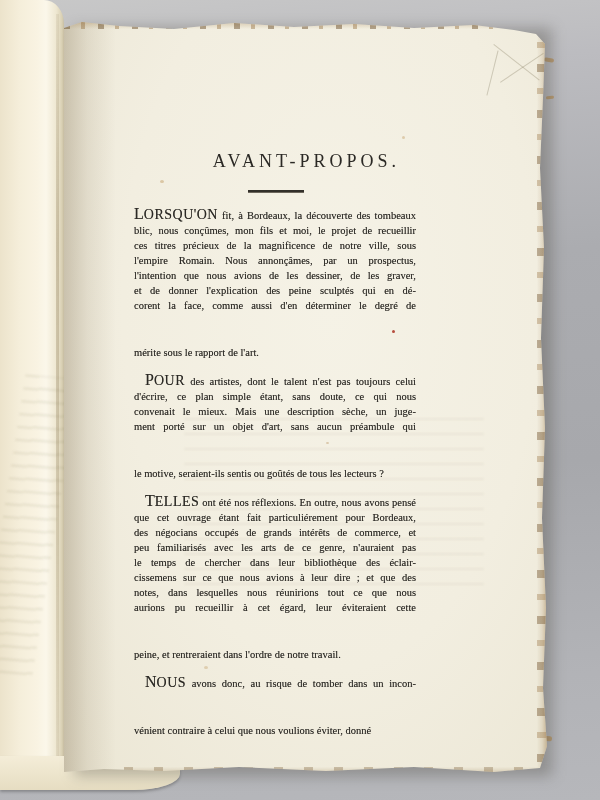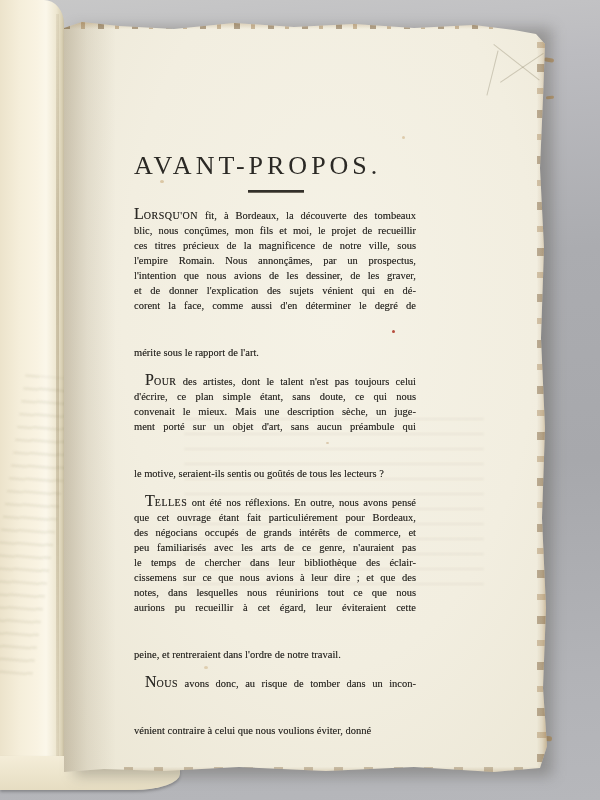--- a/index.html
+++ b/index.html
@@ -128,23 +128,23 @@
   .fox { position:absolute; border-radius:50%; filter:blur(0.7px); }
   .fox-1 { left:96px;  top:162px; width:4px; height:3px; background:rgba(190,150,90,0.45); }
   .fox-2 { left:338px; top:118px; width:3px; height:3px; background:rgba(190,150,90,0.40); }
   .fox-3 { left:262px; top:424px; width:3px; height:2px; background:rgba(180,140,85,0.40); }
   .fox-4 { left:140px; top:648px; width:4px; height:3px; background:rgba(190,150,90,0.35); }
   .red-dot { position:absolute; left:328px; top:312px; width:3px; height:3px;
     border-radius:50%; background:rgba(170,48,32,0.85); }
 
   
   .page-title {
-    position:absolute; left:70px; top:134px; width:282px;
-    text-align:left;
-    font-size:26px; line-height:1.1;
+    position:absolute; left:54px; top:134px; width:282px;
+    text-align:right;
+    font-size:18px; line-height:1.1;
     letter-spacing:4px;
     color: var(--ink, #2b2925);
     white-space:nowrap;
   }
   .title-rule {
     position:absolute; left:184px; top:172px;
     width:56px; height:3px;
     background: linear-gradient(180deg, #33302a 0 60%, #6d675c 60% 100%);
   }
   .body-text {
@@ -152,21 +152,21 @@
     font-size:10.5px; line-height:15px;
     color: var(--ink, #2b2925);
     text-shadow: 0 0 0.4px rgba(43,41,37,0.55);
   }
   .para { margin:0 0 0 0; }
   .para + .para { margin-top:12px; }
   .line { text-align:justify; text-align-last:justify; }
   .line.last { text-align-last:left;margin-top:32px; }
   .para:not(:first-child) .line.first { text-indent:11px; }
   .lead-initial { font-size:16px; line-height:1; }
-  .lead-caps { font-size:10px; letter-spacing:0.5px; text-transform:uppercase; }
+  .lead-caps { font-size:14px; letter-spacing:0.5px; text-transform:uppercase; }
 </style>
 </head>
 <body>
 
 <div class="scene">
 
   <div class="left-page">
     <div class="ghost-left"></div>
     <div class="left-crease"></div>
   </div>
@@ -198,21 +198,21 @@
 
     <div class="page-title">AVANT-PROPOS.</div>
     <div class="title-rule"></div>
     <div class="body-text">
         <div class="para">
           <div class="line first"><span class="lead-initial">L</span><span class="lead-caps">orsqu'on</span> fit, à Bordeaux, la découverte des tombeaux</div>
           <div class="line">blic, nous conçûmes, mon fils et moi, le projet de recueillir</div>
           <div class="line">ces titres précieux de la magnificence de notre ville, sous</div>
           <div class="line">l'empire Romain. Nous annonçâmes, par un prospectus,</div>
           <div class="line">l'intention que nous avions de les dessiner, de les graver,</div>
-          <div class="line">et de donner l'explication des sujets vénient qui en dé-</div>
+          <div class="line">et de donner l'explication des peine sculptés qui en dé-</div>
           <div class="line">corent la face, comme aussi d'en déterminer le degré de</div>
           <div class="line last">mérite sous le rapport de l'art.</div>
         </div>
         <div class="para">
           <div class="line first"><span class="lead-initial">P</span><span class="lead-caps">our</span> des artistes, dont le talent n'est pas toujours celui</div>
           <div class="line">d'écrire, ce plan simple étant, sans doute, ce qui nous</div>
           <div class="line">convenait le mieux. Mais une description sèche, un juge-</div>
           <div class="line">ment porté sur un objet d'art, sans aucun préambule qui</div>
           <div class="line last">le motive, seraient-ils sentis ou goûtés de tous les lecteurs ?</div>
         </div>

